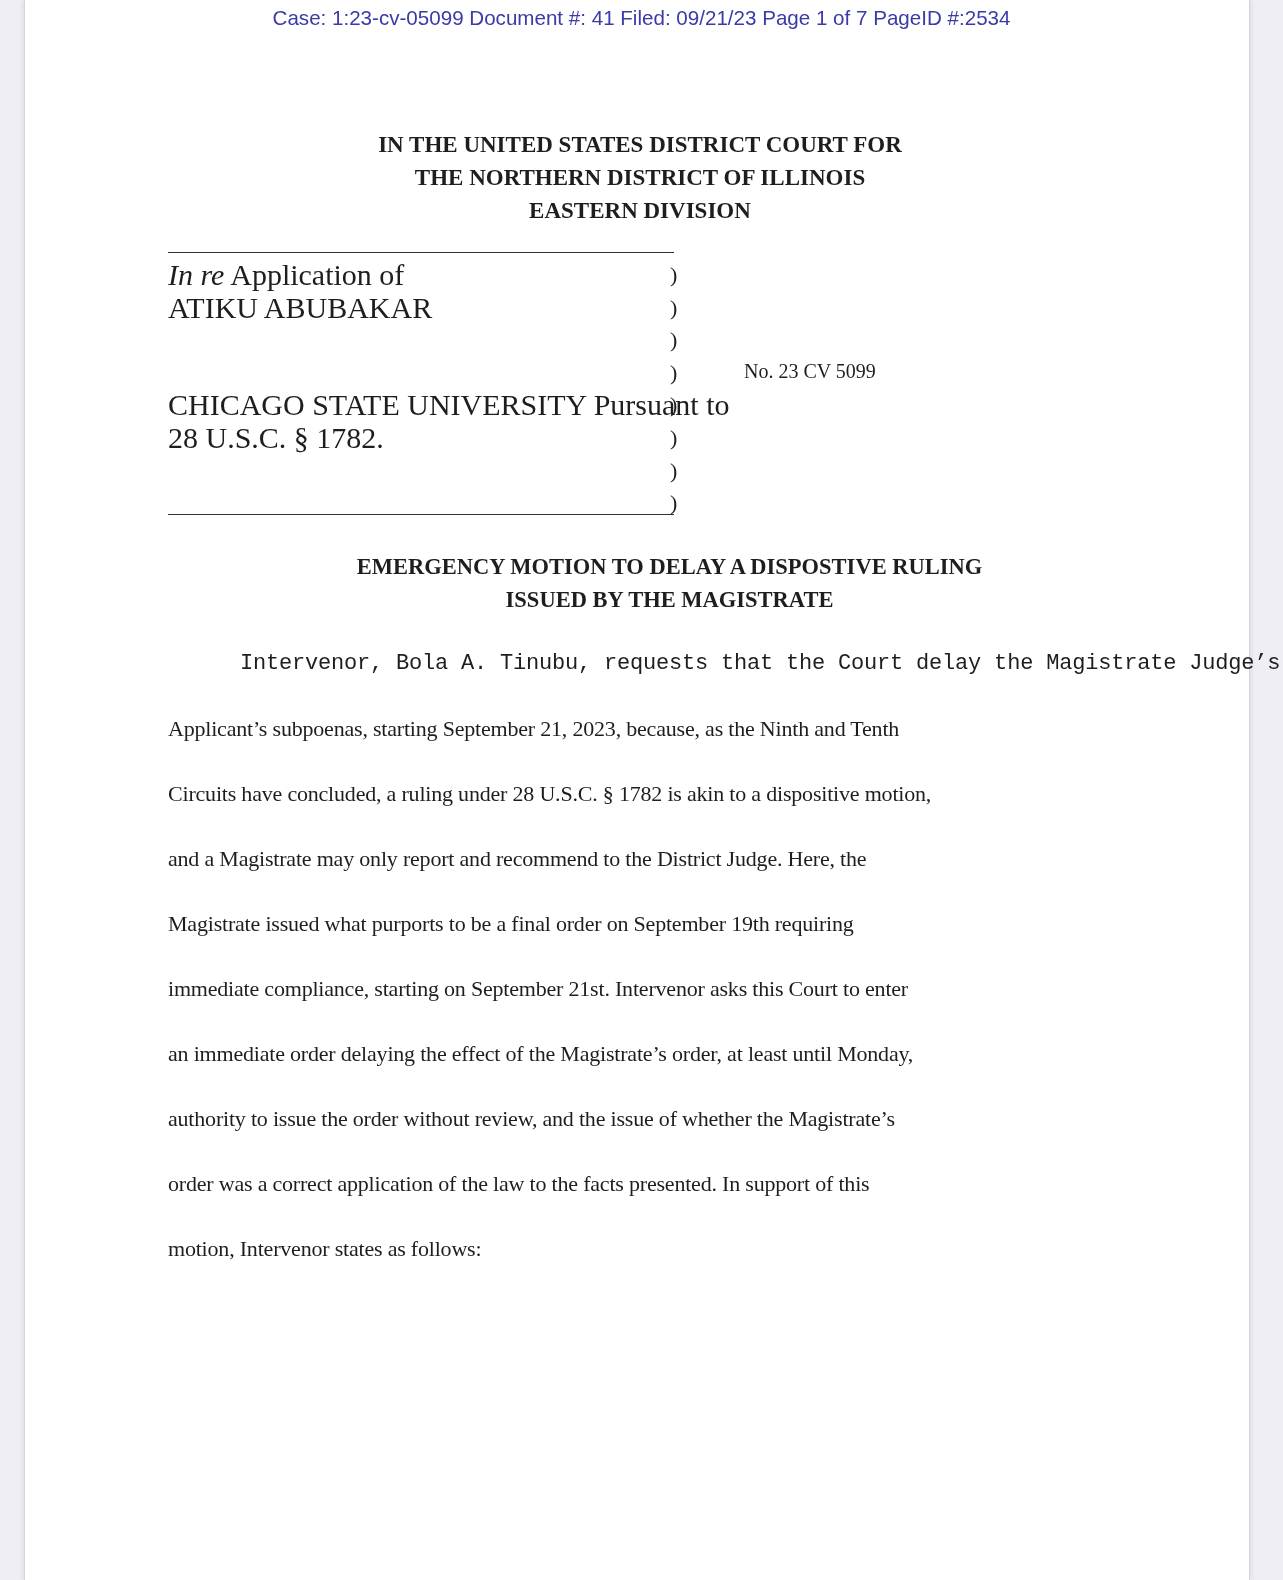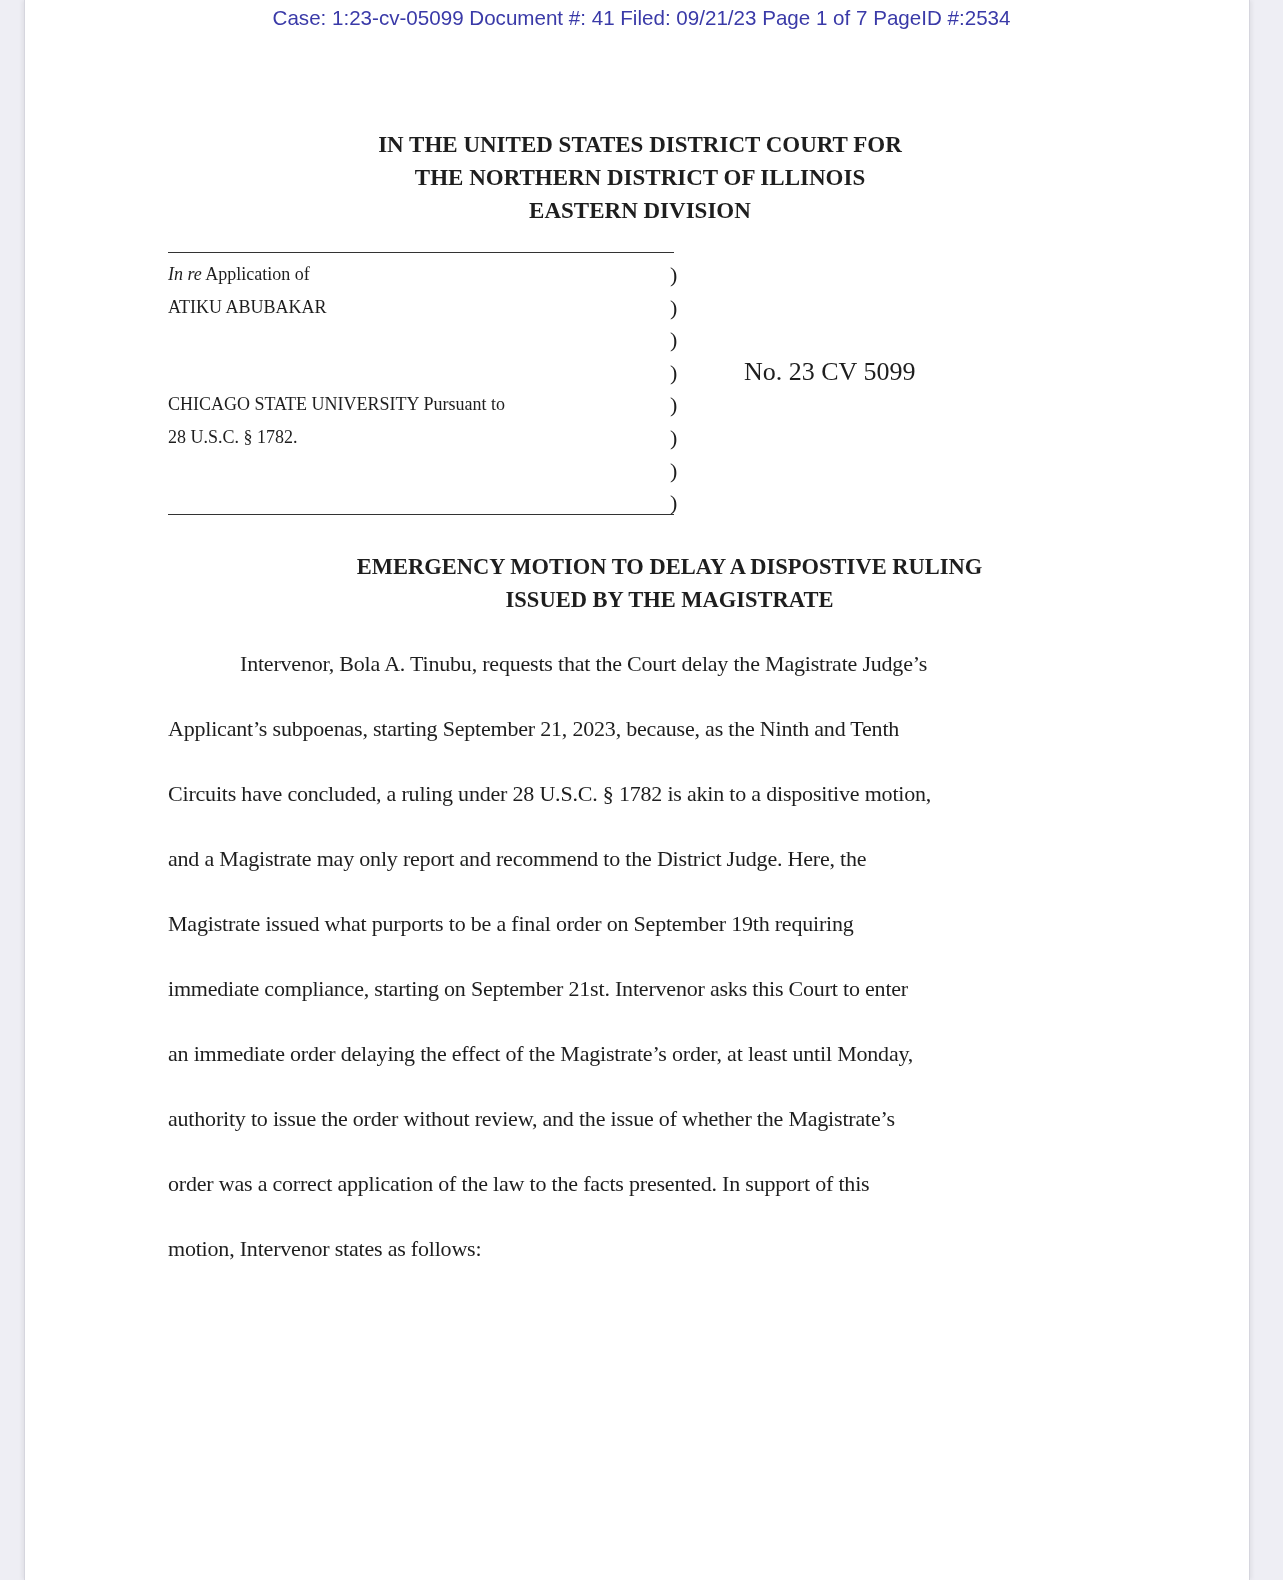--- a/index.html
+++ b/index.html
@@ -50,36 +50,36 @@
     .caption-rule {
       position: absolute;
       left: 168px;
       width: 506px;
       height: 0;
       border-top: 1.5px solid #333;
     }
     .caption-left {
       position: absolute;
       left: 168px;
-      font-size: 18px;
+      font-size: 30px;
       line-height: 33px;
     }
     .parens {
       position: absolute;
       left: 670px;
       top: 259px;
       font-size: 22px;
       line-height: 32.6px;
     }
     .parens div { height: 32.6px; }
     .case-no {
       position: absolute;
       left: 744px;
       top: 355px;
-      font-size: 26px;
+      font-size: 20px;
       line-height: 33px;
     }
     .motion-title {
       position: absolute;
       left: 0;
       top: 550px;
       width: 1283px;
       text-align: center;
       font-weight: bold;
       font-size: 22.5px;
@@ -93,21 +93,21 @@
       top: 640px;
       width: 940px;
       font-size: 22px;
     }
     .body-line {
       height: 65px;
       line-height: 48px;
       white-space: nowrap;
       letter-spacing: -0.2px;
     }
-    .body-line.indent { padding-left: 72px; }
+    .body-line.indent { padding-left: 72px; font-family: Liberation Mono, monospace; }
   </style>
 </head>
 <body>
 
 <div class="page"></div>
 
 <div class="case-header">Case: 1:23-cv-05099 Document #: 41 Filed: 09/21/23 Page 1 of 7 PageID #:2534</div>
 
 <div class="court-heading">
   <div>IN THE UNITED STATES DISTRICT COURT FOR</div>

